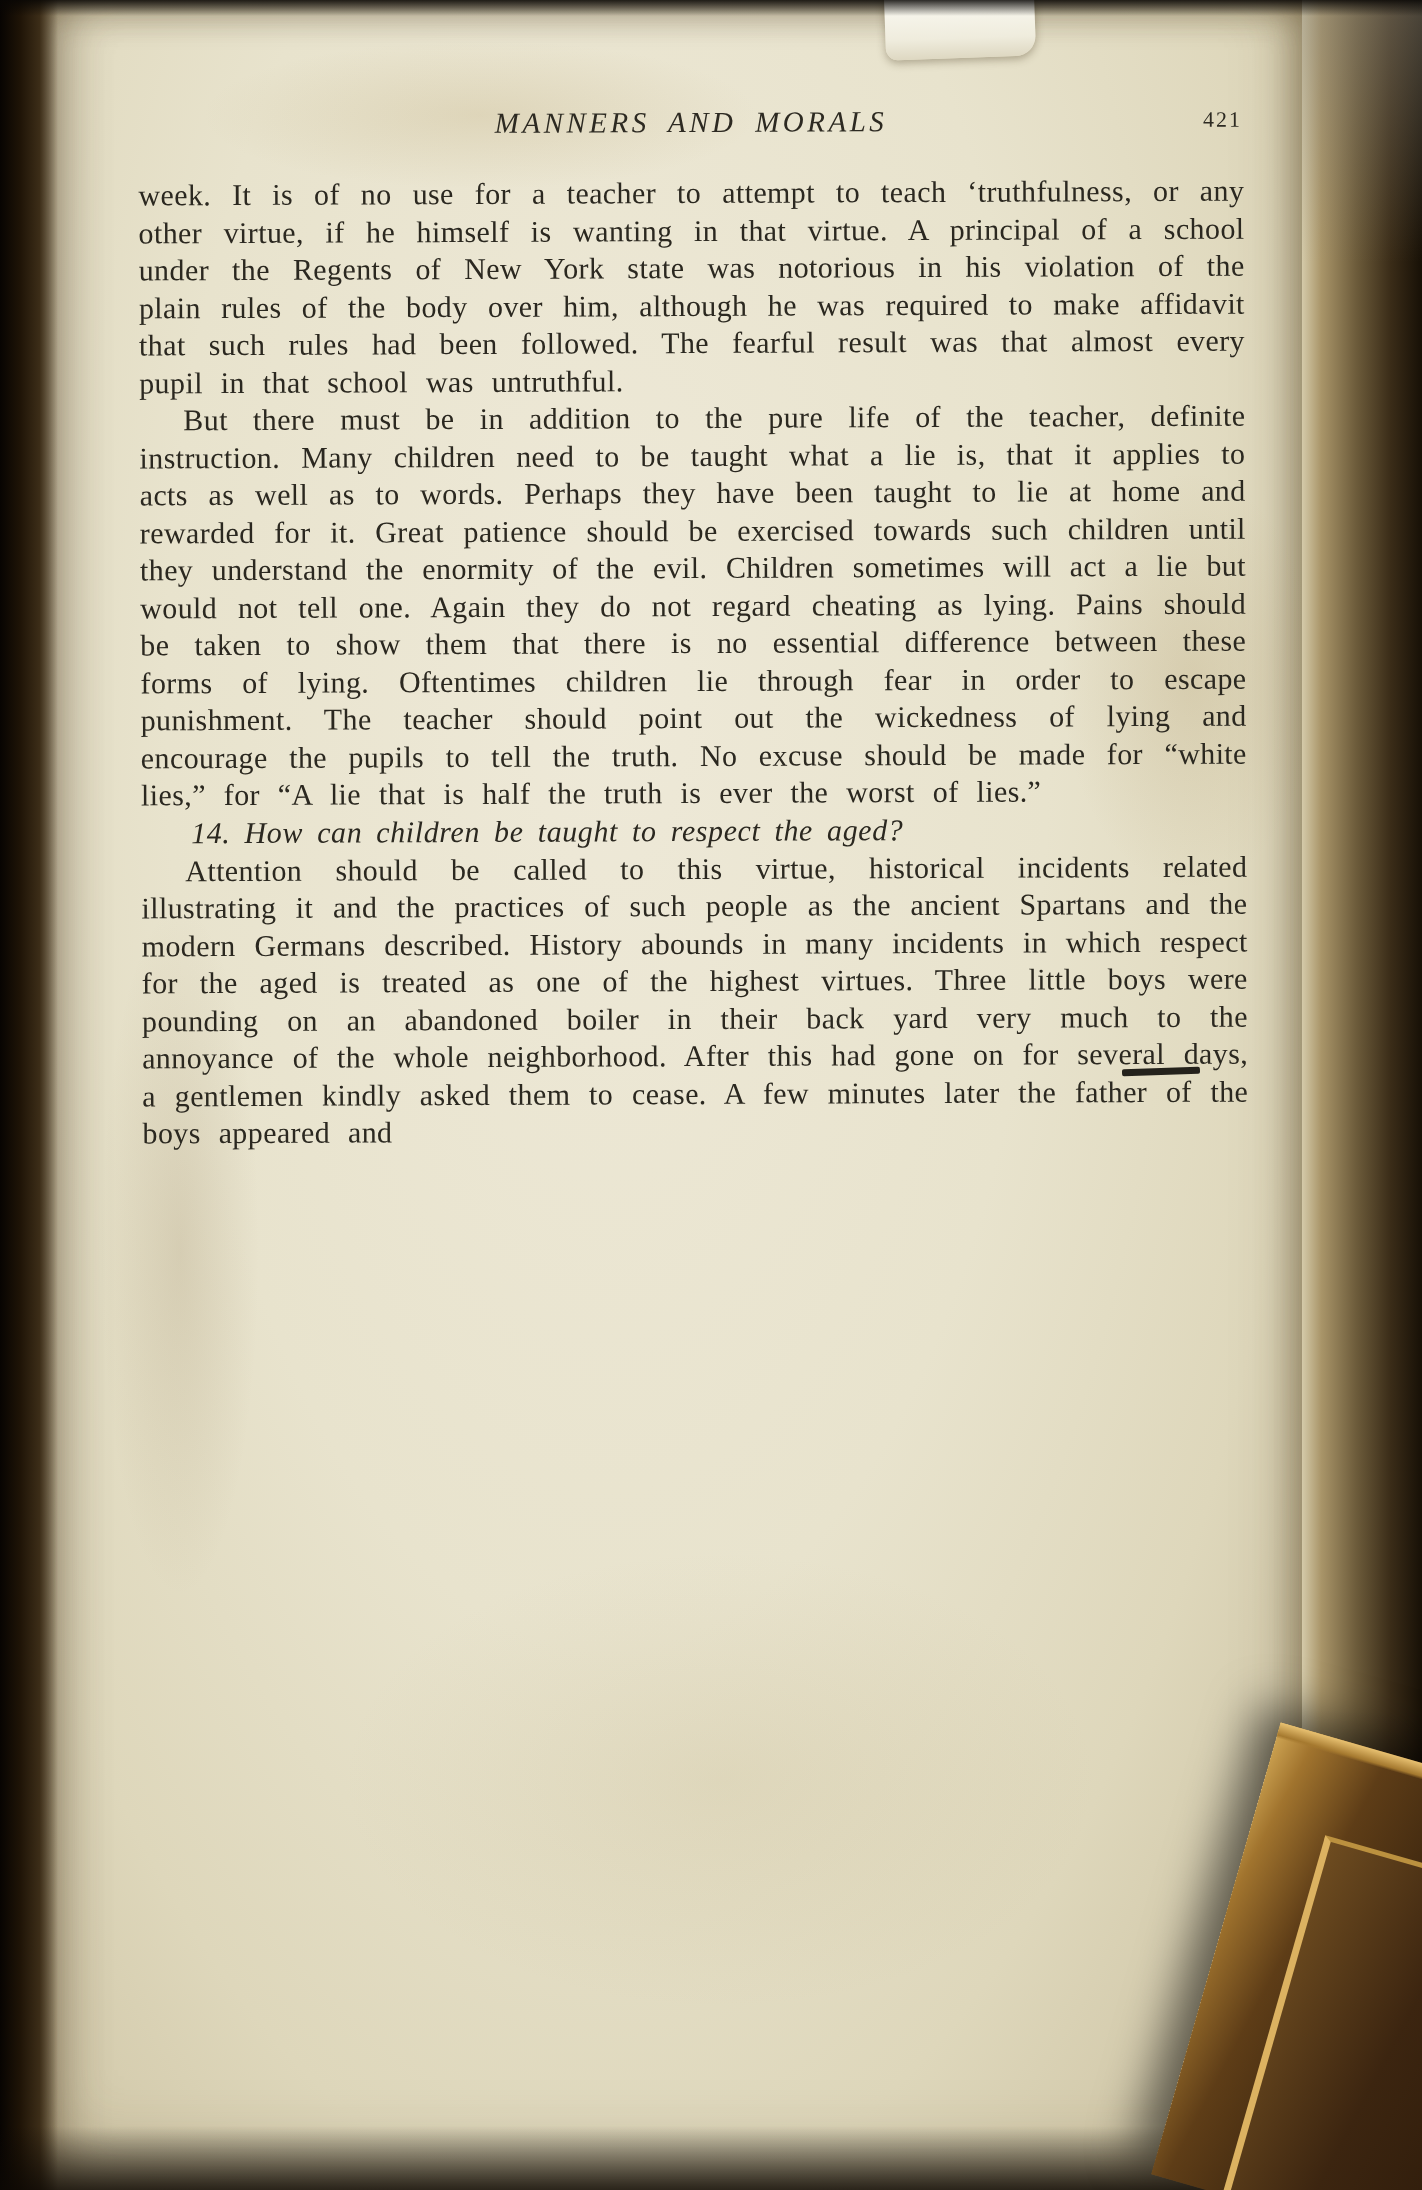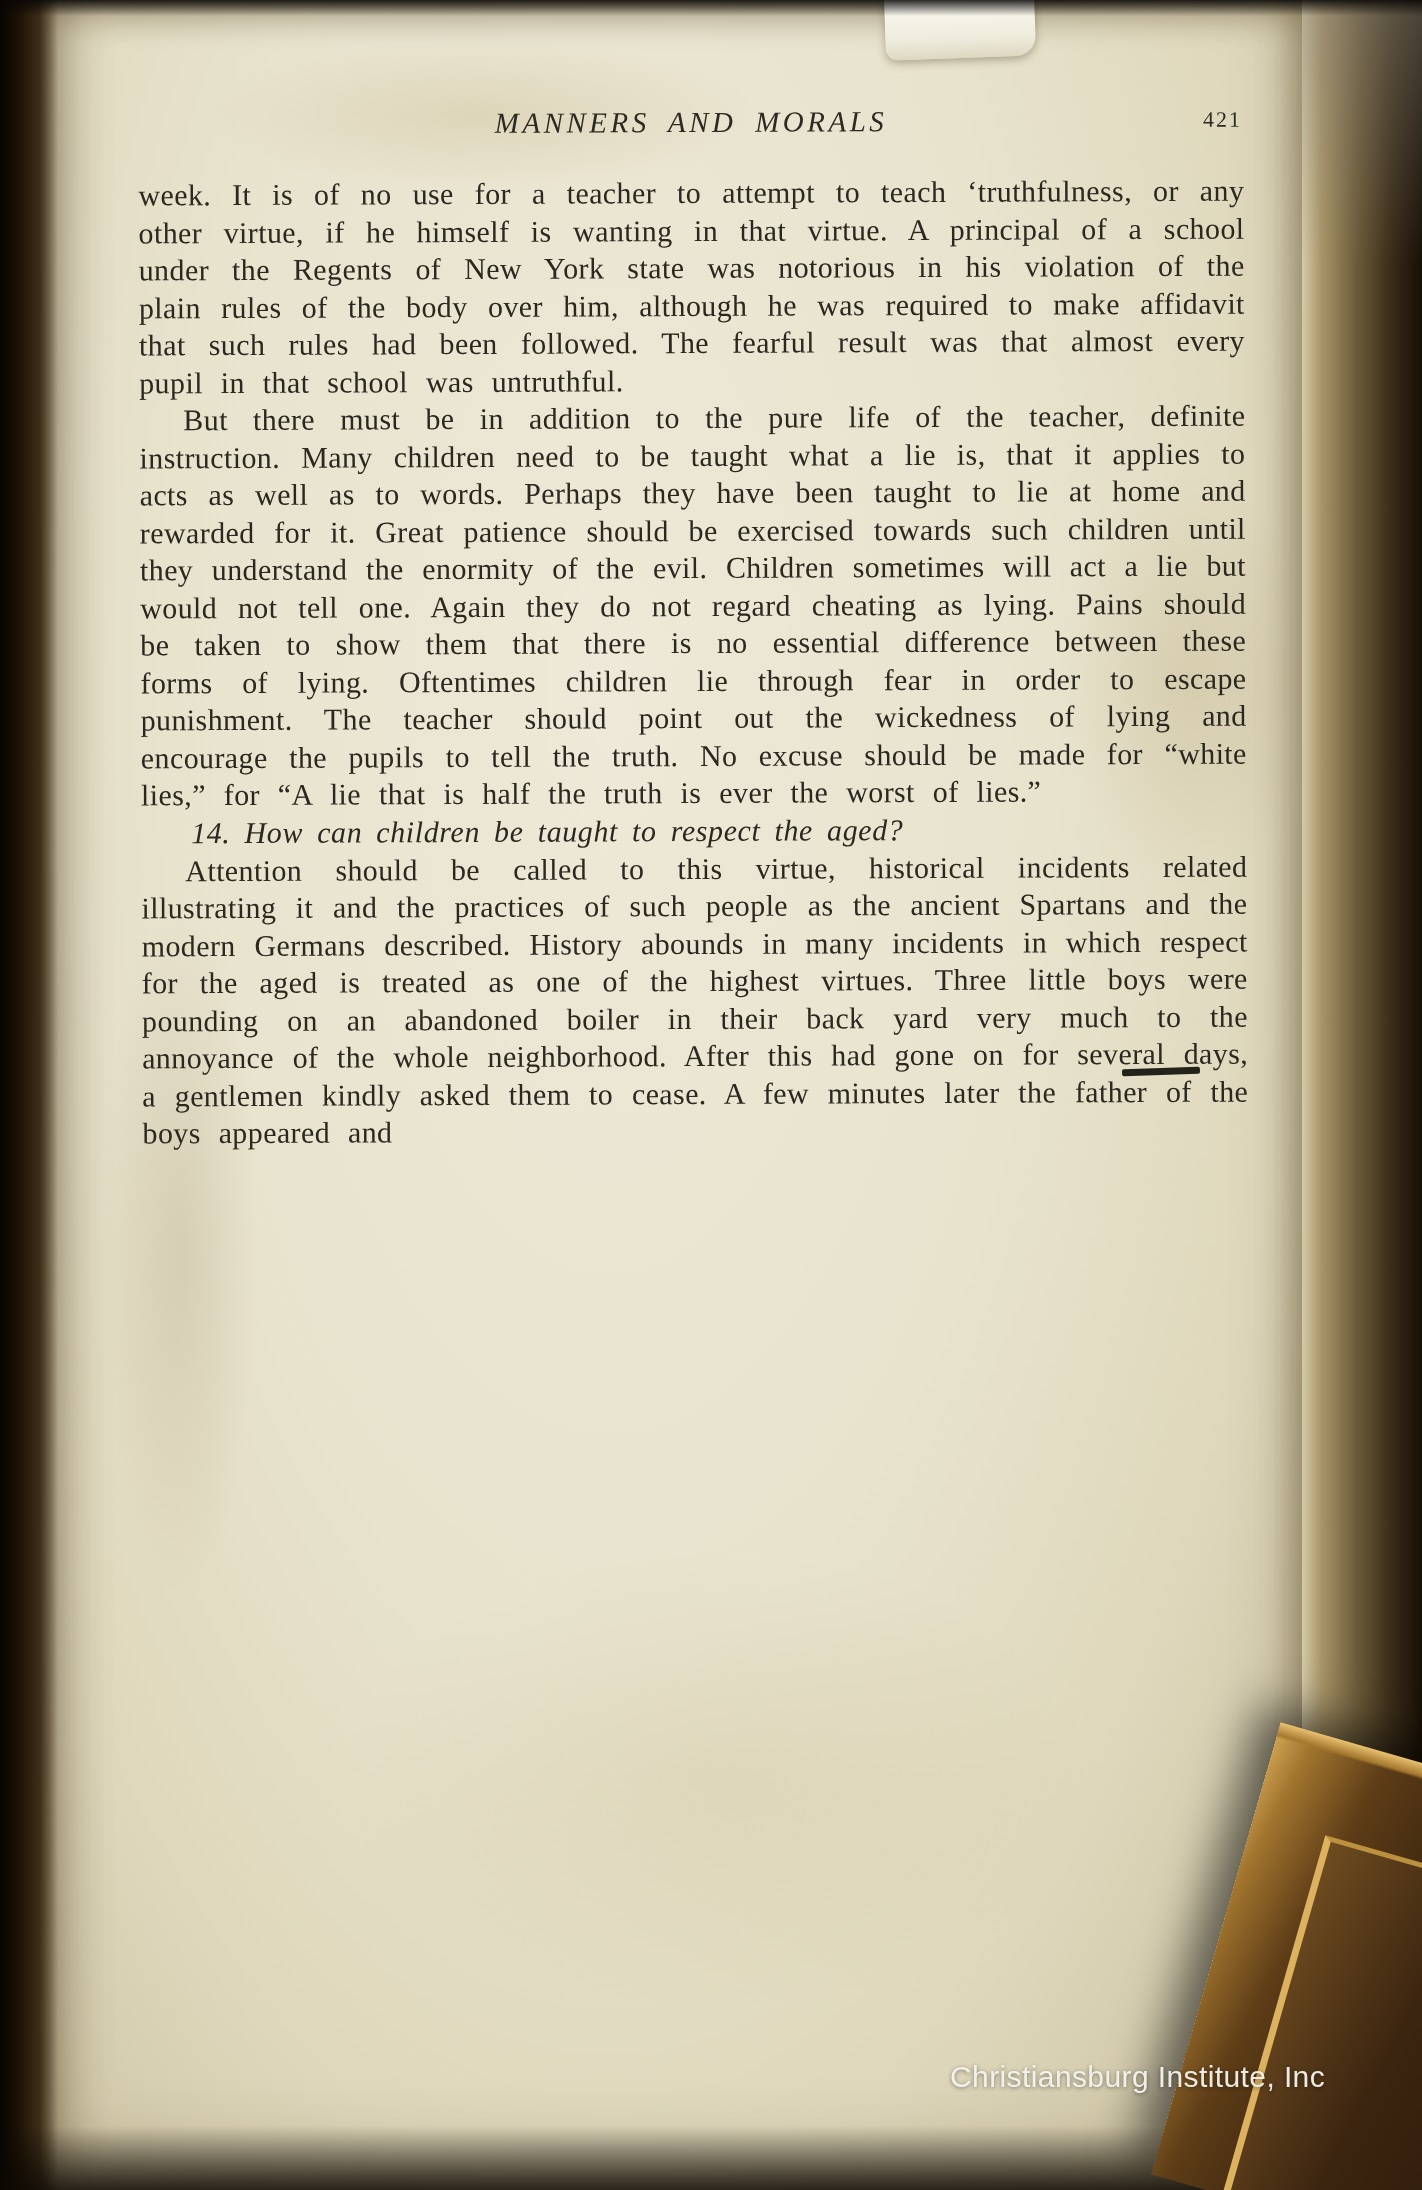--- a/index.html
+++ b/index.html
@@ -152,14 +152,13 @@
   <div class="right-edge"></div>
   <div class="left-binding"></div>
   <div class="top-shadow"></div>
   <div class="bottom-shadow"></div>
 
   <div class="frame-object">
     <div class="frame-gold-edge"></div>
     <div class="frame-inner-panel"></div>
   </div>
 
-  <div class="watermark">Christiansburg Institute, Inc</div>
 </div>
 
 </body></html>

